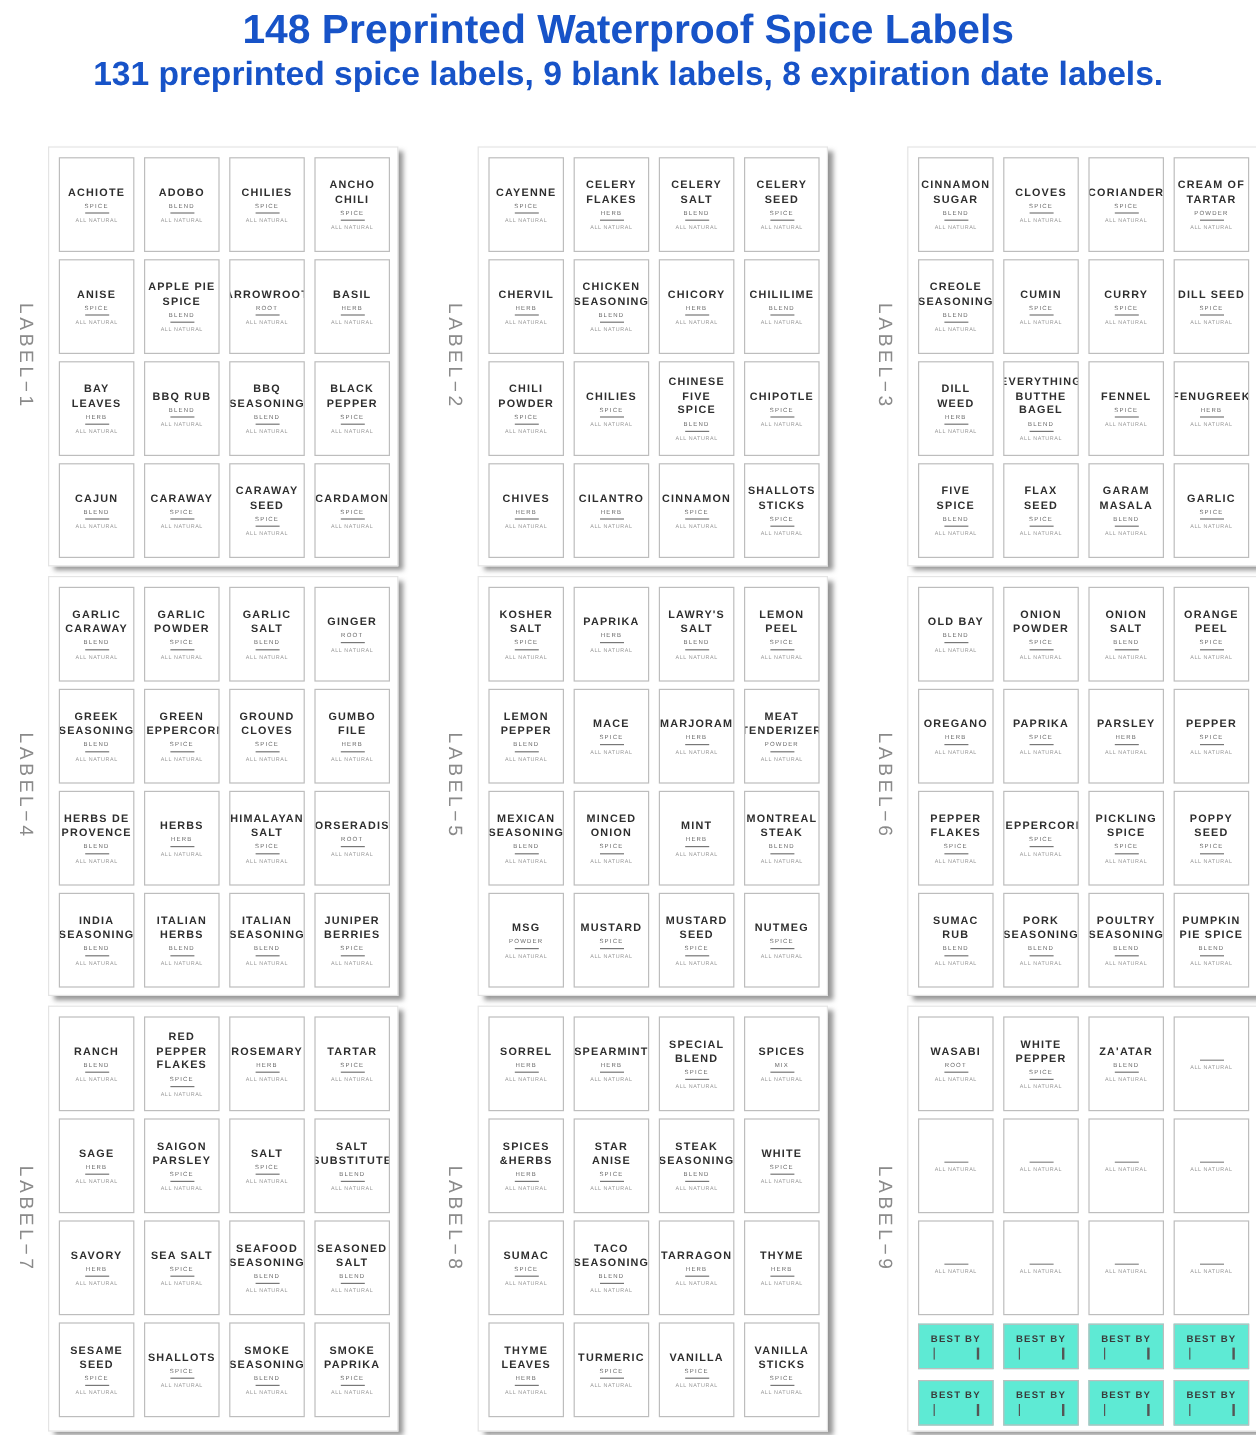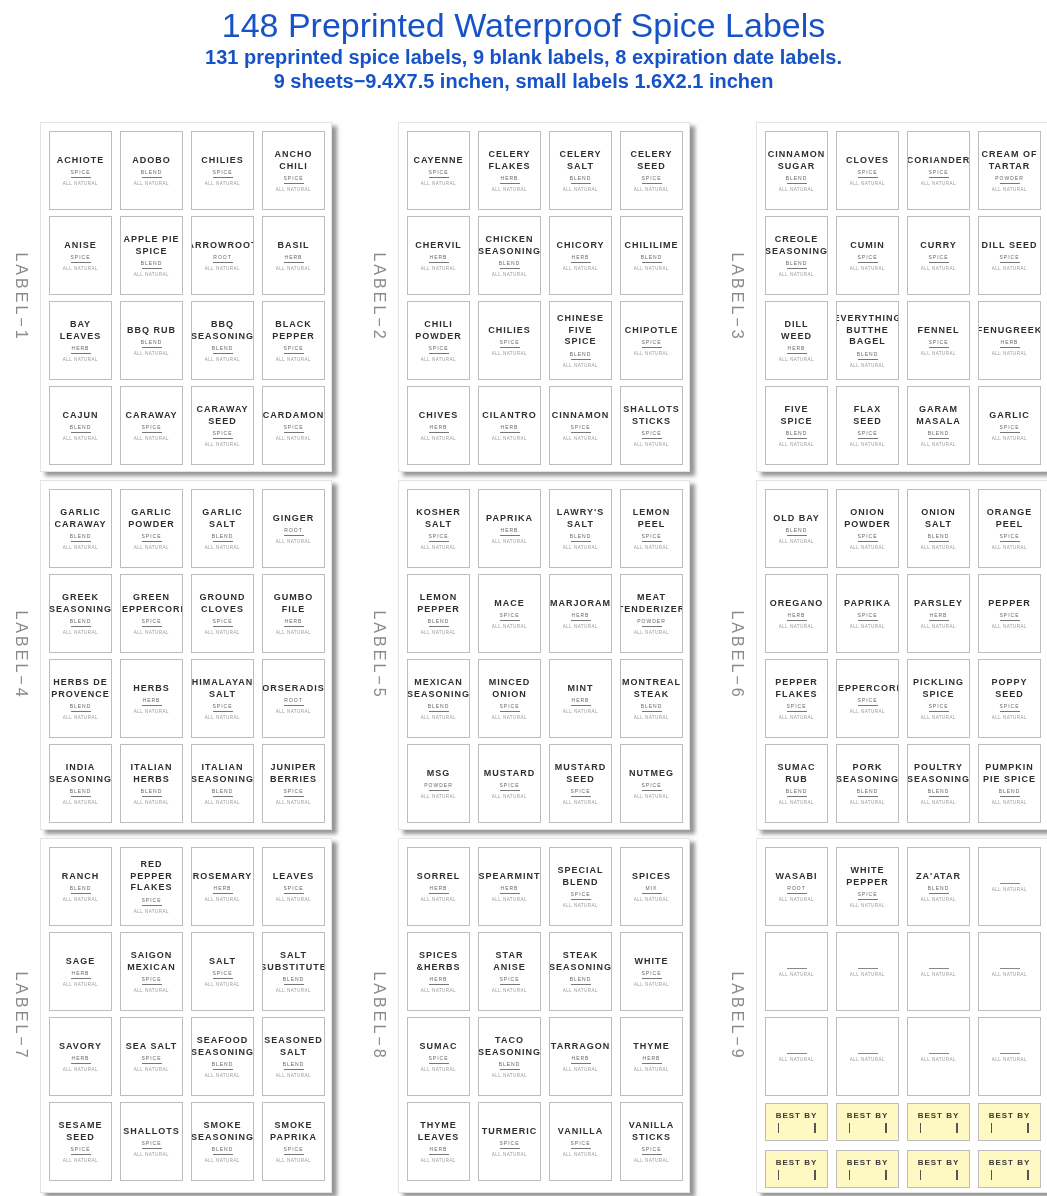--- a/index.html
+++ b/index.html
@@ -2,22 +2,22 @@
 <html><head>
 <meta charset="utf-8">
 <style>
   * { margin:0; padding:0; box-sizing:border-box; }
   html,body { width:1047px; height:1196px; background:#ffffff; overflow:hidden;
               font-family:"Liberation Sans", sans-serif; }
   .page { width:1047px; height:1196px; position:relative; }
 
   
   .header { text-align:center; padding-top:6px; color:#1753c8; }
-  .header .title { font-size:34px; font-weight:normal; letter-spacing:0px; line-height:1.15; }
-  .header .sub { font-size:20px; font-weight:bold; line-height:1.22; }
+  .header .title { font-size:34px; font-weight:bold; letter-spacing:0px; line-height:1.15; }
+  .header .sub { font-size:28px; font-weight:bold; line-height:1.22; }
 
   
   .sheets-grid { position:absolute; top:122px; left:2px;
                  display:grid; grid-template-columns:330px 330px 330px;
                  grid-template-rows:350px 350px 355px; column-gap:28px; row-gap:8px; }
   .sheet-unit { display:flex; flex-direction:row; }
   .side-label { width:38px; display:flex; align-items:center; justify-content:center; }
   .side-label span { transform:rotate(90deg); white-space:nowrap; color:#8a8a8a;
                      font-size:16px; letter-spacing:3px; }
   .sheet { width:292px; background:#ffffff; border:1px solid #e4e4e4;
@@ -30,34 +30,33 @@
   .label-name { font-size:9px; font-weight:bold; color:#2e2e2e; letter-spacing:1px;
                 line-height:1.3; }
   .label-type { font-size:5px; color:#666; letter-spacing:1px; margin-top:3px; }
   .label-rule { width:20px; border-top:1px solid #777; margin-top:2px; }
   .label-footer { font-size:4.5px; color:#999; letter-spacing:0.5px; margin-top:3px; }
   .cell.blank .label-rule { border-top-color:#888; }
 
   
   .bestby-grid { display:grid; grid-template-columns:repeat(4,63px); column-gap:8px;
                  row-gap:9px; margin-top:7px; }
-  .bestby-cell { width:63px; height:38px; border:1px solid #bdbdbd; background:#fef9c3;
+  .bestby-cell { width:63px; height:38px; border:1px solid #bdbdbd; background:#5eead4;
                  display:flex; flex-direction:column; align-items:center; justify-content:center; }
   .bestby-text { font-size:8px; font-weight:bold; color:#3a3a3a; letter-spacing:1px; }
   .bestby-ticks { width:38px; display:flex; justify-content:space-between; margin-top:3px; }
   .tick { width:1.5px; height:10px; background:#555; display:inline-block; }
 </style>
 </head>
 <body>
 
 <div class="page">
   <div class="header">
     <div class="title">148 Preprinted Waterproof Spice Labels</div>
     <div class="sub">131 preprinted spice labels, 9 blank labels, 8 expiration date labels.</div>
-    <div class="sub">9 sheets−9.4X7.5 inchen, small labels 1.6X2.1 inchen</div>
   </div>
   <div class="sheets-grid">
       <div class="sheet-unit">
         <div class="side-label">
           <span>LABEL−1</span>
         </div>
         <div class="sheet">
           <div class="cell-grid">
             <div class="cell">
               <div class="label-name">ACHIOTE</div>
@@ -701,33 +700,33 @@
               <div class="label-rule"></div>
               <div class="label-footer">ALL NATURAL</div>
             </div>
             <div class="cell">
               <div class="label-name">ROSEMARY</div>
               <div class="label-type">HERB</div>
               <div class="label-rule"></div>
               <div class="label-footer">ALL NATURAL</div>
             </div>
             <div class="cell">
-              <div class="label-name">LEAVES</div>
+              <div class="label-name">TARTAR</div>
               <div class="label-type">SPICE</div>
               <div class="label-rule"></div>
               <div class="label-footer">ALL NATURAL</div>
             </div>
             <div class="cell">
               <div class="label-name">SAGE</div>
               <div class="label-type">HERB</div>
               <div class="label-rule"></div>
               <div class="label-footer">ALL NATURAL</div>
             </div>
             <div class="cell">
-              <div class="label-name">SAIGON MEXICAN</div>
+              <div class="label-name">SAIGON PARSLEY</div>
               <div class="label-type">SPICE</div>
               <div class="label-rule"></div>
               <div class="label-footer">ALL NATURAL</div>
             </div>
             <div class="cell">
               <div class="label-name">SALT</div>
               <div class="label-type">SPICE</div>
               <div class="label-rule"></div>
               <div class="label-footer">ALL NATURAL</div>
             </div>

